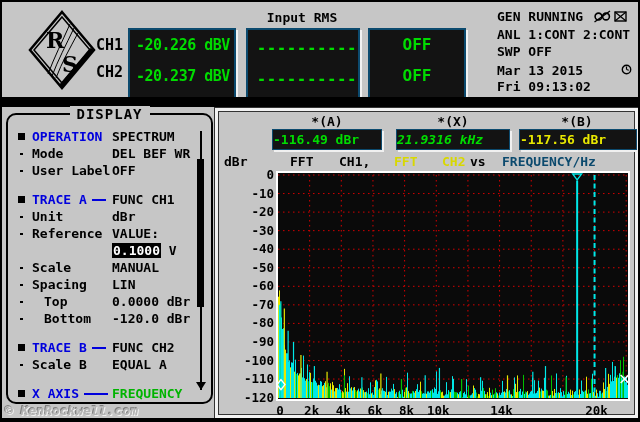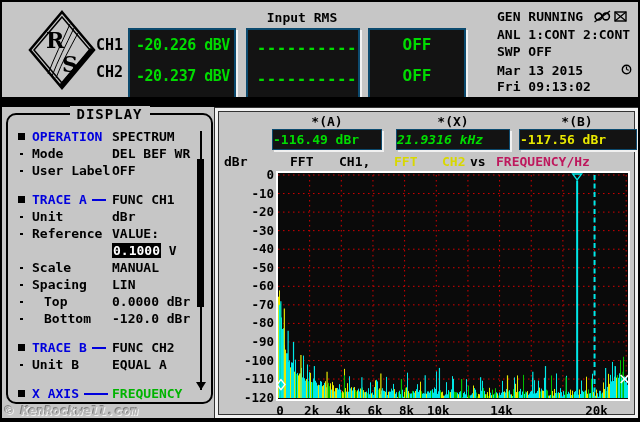--- a/index.html
+++ b/index.html
@@ -143,21 +143,21 @@
         <div class="menu-row"><span class="m-bullet-square"></span><span class="m-label" style="color: rgb(0, 0, 221);">TRACE A</span><span class="m-dash" style="left: 84px; width: 14px;"></span><span class="m-value">FUNC CH1</span></div>
         <div class="menu-row"><span class="m-bullet-dot"></span><span class="m-label">Unit</span><span class="m-value">dBr</span></div>
         <div class="menu-row"><span class="m-bullet-dot"></span><span class="m-label">Reference</span><span class="m-value">VALUE:</span></div>
         <div class="menu-row"><span class="m-label"></span><span class="m-value"><span class="m-hl">0.1000</span> V</span></div>
         <div class="menu-row"><span class="m-bullet-dot"></span><span class="m-label">Scale</span><span class="m-value">MANUAL</span></div>
         <div class="menu-row"><span class="m-bullet-dot"></span><span class="m-label">Spacing</span><span class="m-value">LIN</span></div>
         <div class="menu-row"><span class="m-bullet-dot"></span><span class="m-label ind">Top</span><span class="m-value">0.0000 dBr</span></div>
         <div class="menu-row"><span class="m-bullet-dot"></span><span class="m-label ind">Bottom</span><span class="m-value">-120.0 dBr</span></div>
         <div class="menu-spacer"></div>
         <div class="menu-row"><span class="m-bullet-square"></span><span class="m-label" style="color: rgb(0, 0, 221);">TRACE B</span><span class="m-dash" style="left: 84px; width: 14px;"></span><span class="m-value">FUNC CH2</span></div>
-        <div class="menu-row"><span class="m-bullet-dot"></span><span class="m-label">Unit B</span><span class="m-value">EQUAL A</span></div>
+        <div class="menu-row"><span class="m-bullet-dot"></span><span class="m-label">Scale B</span><span class="m-value">EQUAL A</span></div>
         <div class="menu-spacer"></div>
         <div class="menu-row"><span class="m-bullet-square"></span><span class="m-label" style="color: rgb(0, 0, 221);">X AXIS</span><span class="m-dash" style="left: 76px; width: 24px;"></span><span class="m-value" style="color: rgb(0, 180, 0);">FREQUENCY</span></div>
       </div>
     <div id="panel-scrollbar">
       <div id="scroll-track"></div>
       <div id="scroll-thumb"></div>
       <div id="scroll-down-arrow"></div>
     </div>
   </div>
 
@@ -172,21 +172,21 @@
     <div class="readout-box" style="left: 178px; width: 112px; color: rgb(0, 220, 0); font-style: italic;" id="readout-x">21.9316 kHz</div>
     <div class="readout-box" style="left: 301px; width: 116px; color: rgb(232, 232, 0);" id="readout-b">-117.56 dBr</div>
 
     <div id="axis-title-row">
         <span style="left: 6px; color: rgb(0, 0, 0);">dBr</span>
         <span style="left: 72px; color: rgb(0, 0, 0);">FFT</span>
         <span style="left: 121px; color: rgb(0, 0, 0);">CH1,</span>
         <span style="left: 176px; color: rgb(216, 216, 0);">FFT</span>
         <span style="left: 224px; color: rgb(216, 216, 0);">CH2</span>
         <span style="left: 252px; color: rgb(0, 0, 0);">vs</span>
-        <span style="left: 278px; color: #be185d;">FREQUENCY/Hz</span>
+        <span style="left: 284px; color: #0c4a6e;">FREQUENCY/Hz</span>
       </div>
     <div id="y-labels">
         <span style="top: -6px;">0</span>
         <span style="top: 12.55px;">-10</span>
         <span style="top: 31.1px;">-20</span>
         <span style="top: 49.65px;">-30</span>
         <span style="top: 68.2px;">-40</span>
         <span style="top: 86.75px;">-50</span>
         <span style="top: 105.3px;">-60</span>
         <span style="top: 123.85px;">-70</span>

